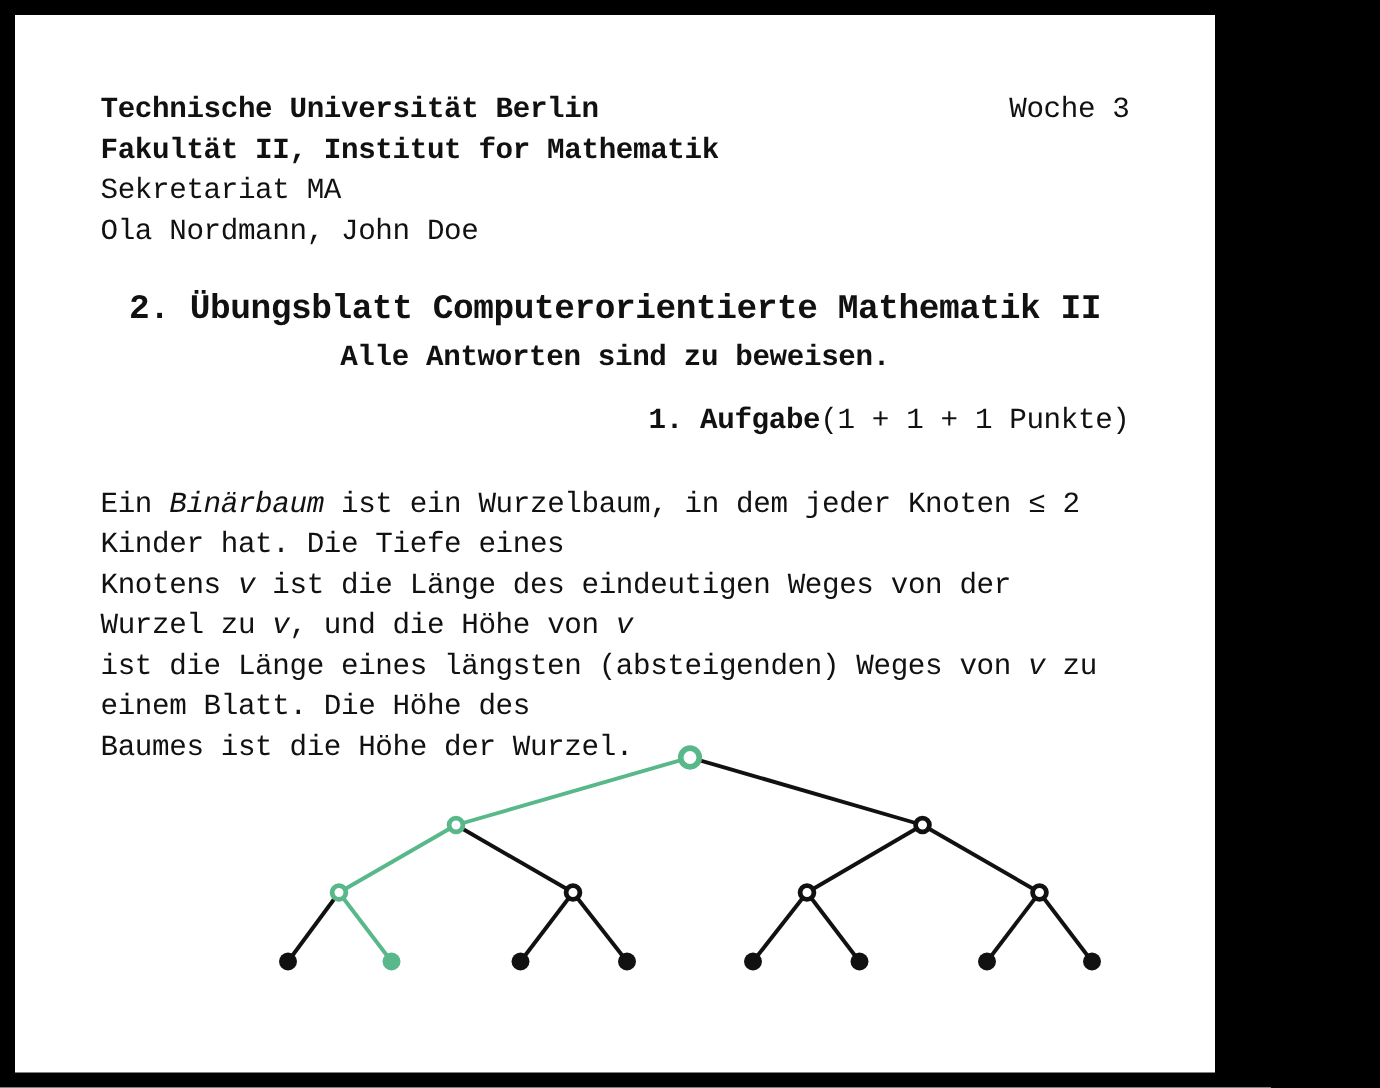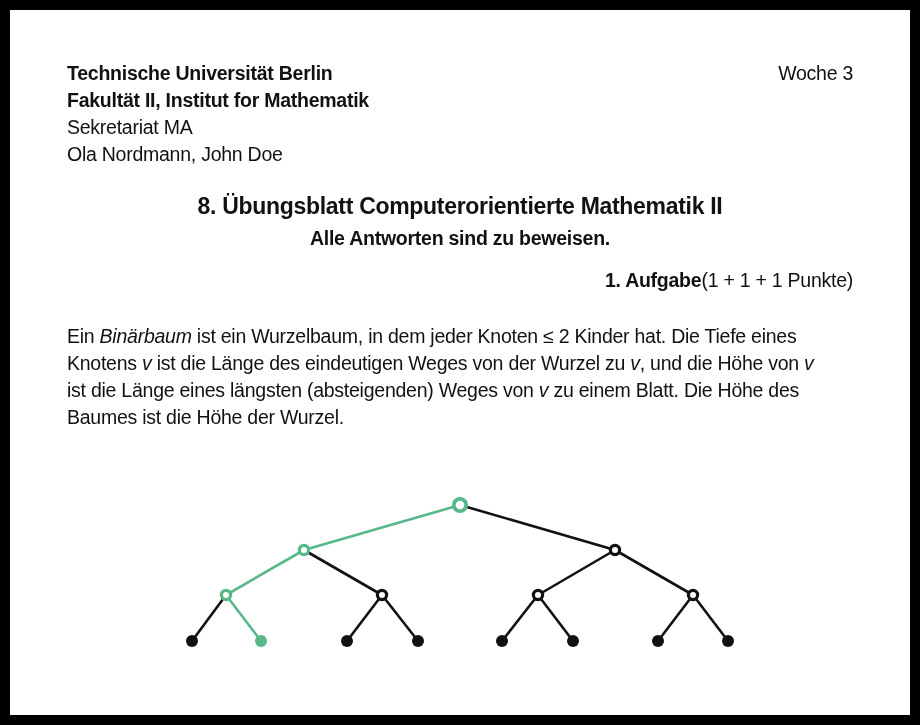--- a/index.html
+++ b/index.html
@@ -11,22 +11,23 @@
   }
   .screen {
     position: relative;
     width: 920px; height: 725px;
     background: #000000;
     overflow: hidden;
   }
   .page {
     position: absolute;
     left: 10px; top: 10px;
-    width: 900px; height: 705px;
+    width: 800px; height: 705px;
     background: #ffffff;
+    font-family: Liberation Mono, monospace;
   }
   .content {
     padding: 50px 57px 0 57px;
     font-size: 19.5px;
     line-height: 27px;
   }
   .b { font-weight: bold; }
   .it { font-style: italic; }
   .header-row { display: flex; justify-content: space-between; }
   .header-right { text-align: right; }
@@ -63,21 +64,21 @@
           <div class="b">Fakultät II, Institut for Mathematik</div>
           <div>Sekretariat MA</div>
           <div>Ola Nordmann, John Doe</div>
         </div>
         <div class="header-right">
           <div>Woche 3</div>
         </div>
       </div>
 
       <div class="title-block">
-        <h1 class="sheet-title">8. Übungsblatt Computerorientierte Mathematik II</h1>
+        <h1 class="sheet-title">2. Übungsblatt Computerorientierte Mathematik II</h1>
         <div class="note-line">Alle Antworten sind zu beweisen.</div>
       </div>
 
       <div class="task-row">
         <div class="b">1. Aufgabe</div>
         <div>(1 + 1 + 1 Punkte)</div>
       </div>
 
       <div class="para">
           <div class="para-line"><span>Ein </span><span class="it">Binärbaum</span><span> ist ein Wurzelbaum, in dem jeder Knoten ≤ 2 Kinder hat. Die Tiefe eines</span></div>

